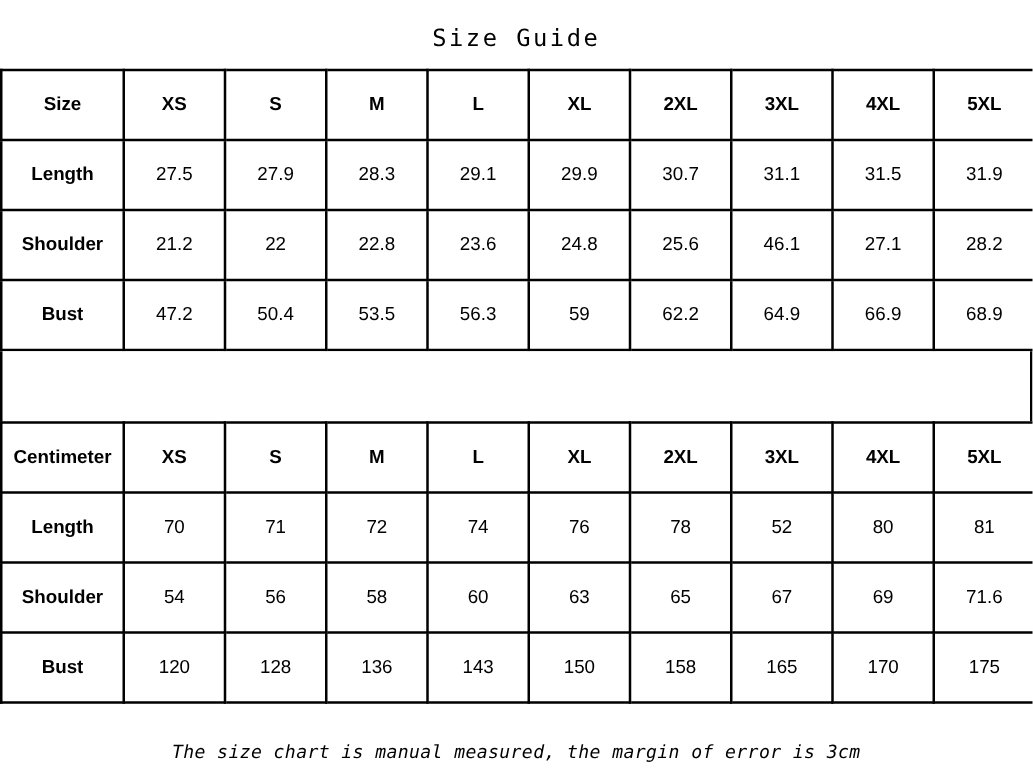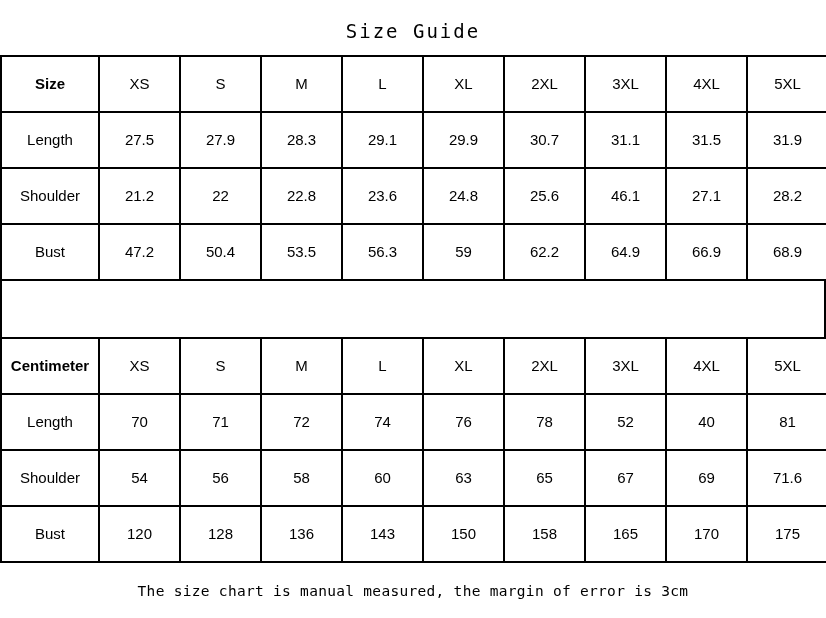--- a/index.html
+++ b/index.html
@@ -40,25 +40,25 @@
     border: 2px solid #000000;
     height: 56px;
     text-align: center;
     vertical-align: middle;
     font-family: "Liberation Sans", sans-serif;
     font-size: 15px;
     padding: 0 2px;
     box-sizing: border-box;
   }
   table.size-table td.hdr {
-    font-weight: normal;
+    font-weight: bold;
     font-size: 15px;
   }
   table.size-table td.rowlabel {
-    font-weight: normal;
+    font-weight: bold;
     font-size: 15px;
   }
   table.size-table td.unit {
     font-weight: bold;
     font-size: 15px;
   }
   
   col.c0 { width: 98px; }
   col.cx { width: 81px; }
   .spacer-block {
@@ -67,22 +67,23 @@
     box-sizing: border-box;
     border-left: 2px solid #000000;
     border-right: 2px solid #000000;
     background: #ffffff;
   }
   .footnote {
     text-align: center;
     font-family: "DejaVu Sans Mono", monospace;
     font-size: 14.5px;
     letter-spacing: 0.3px;
-    padding-top: 20px;
+    padding-top: 31px;
     color: #000;
+    font-style: italic;
   }
   .tbl-wrap { width: 826px; }
 </style>
 </head>
 <body>
 
 <div class="page">
 
   <div class="title">Size Guide</div>
 
@@ -184,21 +185,21 @@
         </tr>
         <tr>
           <td class="rowlabel">Length</td>
           <td>70</td>
           <td>71</td>
           <td>72</td>
           <td>74</td>
           <td>76</td>
           <td>78</td>
           <td>52</td>
-          <td>40</td>
+          <td>80</td>
           <td>81</td>
         </tr>
         <tr>
           <td class="rowlabel">Shoulder</td>
           <td>54</td>
           <td>56</td>
           <td>58</td>
           <td>60</td>
           <td>63</td>
           <td>65</td>

